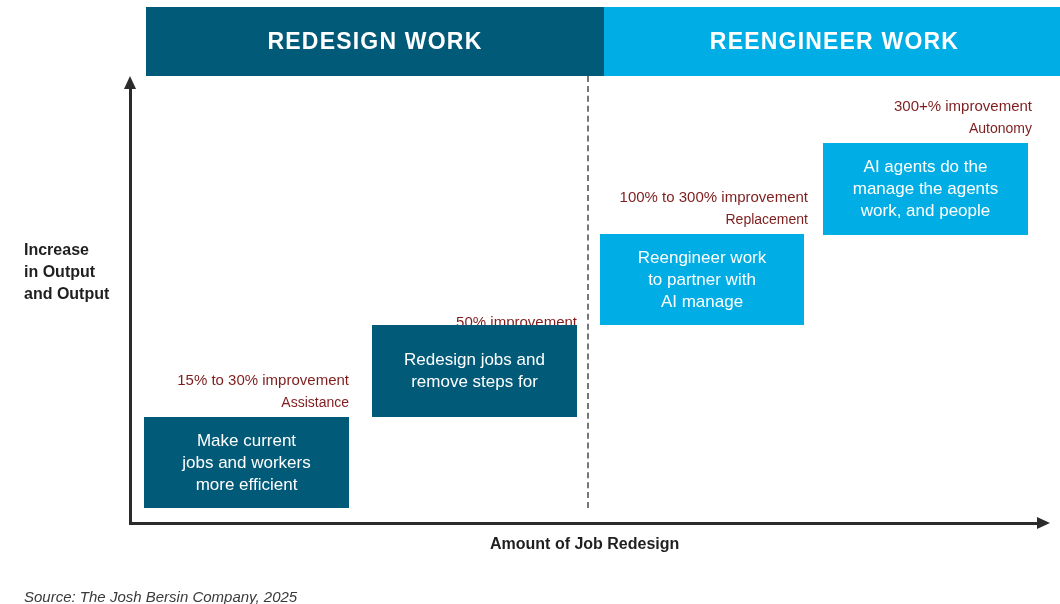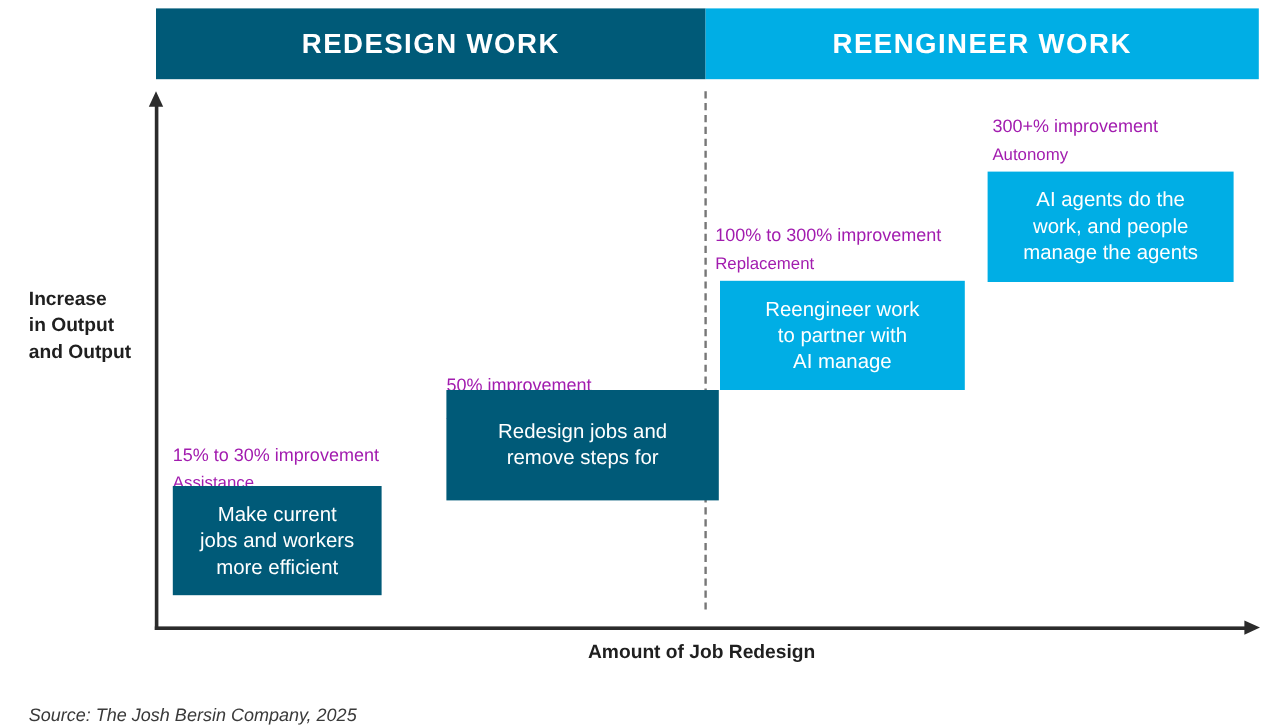--- a/index.html
+++ b/index.html
@@ -11,28 +11,29 @@
       width: 1060px;
       height: 604px;
       position: relative;
       overflow: hidden;
       font-family: "Liberation Sans", "DejaVu Sans", sans-serif;
       color: #1f1f1f;
     }
     .header-band {
       position: absolute;
       top: 7px;
-      height: 59px;
+      height: 69px;
       display: flex;
       align-items: center;
       justify-content: center;
       color: #ffffff;
       font-weight: bold;
       font-size: 23px;
       letter-spacing: 1.2px;
+      margin-left: 16px;
     }
     .band-redesign {
       left: 130px;
       width: 458px;
       background: #005a78;
     }
     .band-reengineer {
       left: 588px;
       width: 461px;
       background: #00aee5;
@@ -101,24 +102,24 @@
     .source {
       position: absolute;
       left: 24px;
       top: 588px;
       font-size: 15px;
       font-style: italic;
       color: #3a3a3a;
     }
     .stage-caption {
       position: absolute;
-      text-align: left;
+      text-align: right;
       font-size: 15px;
       line-height: 22px;
-      color: #a21caf;
+      color: #7f1d1d;
     }
     .stage-caption .sub {
       display: block;
       font-size: 14px;
     }
     .stage-box {
       position: absolute;
       display: flex;
       align-items: center;
       justify-content: center;
@@ -152,33 +153,33 @@
   <div>Increase</div>
   <div>in Output</div>
   <div>and Output</div>
 </div>
 <div class="x-label">Amount of Job Redesign</div>
 
 <div class="stage-caption" style="left:144px; top:369px; width:205px;">
   <span>15% to 30% improvement</span>
   <span class="sub">Assistance</span>
 </div>
-<div class="stage-box box-dark" style="left:144px; top:405px; width:174px; height:91px;justify-content:center;">
+<div class="stage-box box-dark" style="left:144px; top:417px; width:205px; height:91px;justify-content:center;">
   <div>
     <div>Make current</div>
     <div>jobs and workers</div>
     <div>more efficient</div>
   </div>
 </div>
 
 <div class="stage-caption" style="left:372px; top:288px; width:205px;margin-top:23px;">
   <span>50% improvement</span>
   <span class="sub">Augmentation</span>
 </div>
-<div class="stage-box box-dark" style="left:372px; top:325px; width:227px; height:92px;">
+<div class="stage-box box-dark" style="left:372px; top:325px; width:205px; height:92px;">
   <div>
     <div>Redesign jobs and</div>
     <div>remove steps for</div>
   </div>
 </div>
 
 <div class="stage-caption" style="left:596px; top:186px; width:212px;">
   <span>100% to 300% improvement</span>
   <span class="sub">Replacement</span>
 </div>
@@ -190,18 +191,18 @@
   </div>
 </div>
 
 <div class="stage-caption" style="left:827px; top:95px; width:205px;">
   <span>300+% improvement</span>
   <span class="sub">Autonomy</span>
 </div>
 <div class="stage-box box-light" style="left:823px; top:143px; width:205px; height:92px;">
   <div>
     <div>AI agents do the</div>
+    <div>manage the agents</div>
     <div>work, and people</div>
-    <div>manage the agents</div>
   </div>
 </div>
 
 <div class="source">Source: The Josh Bersin Company, 2025</div>
 
 </body></html>

